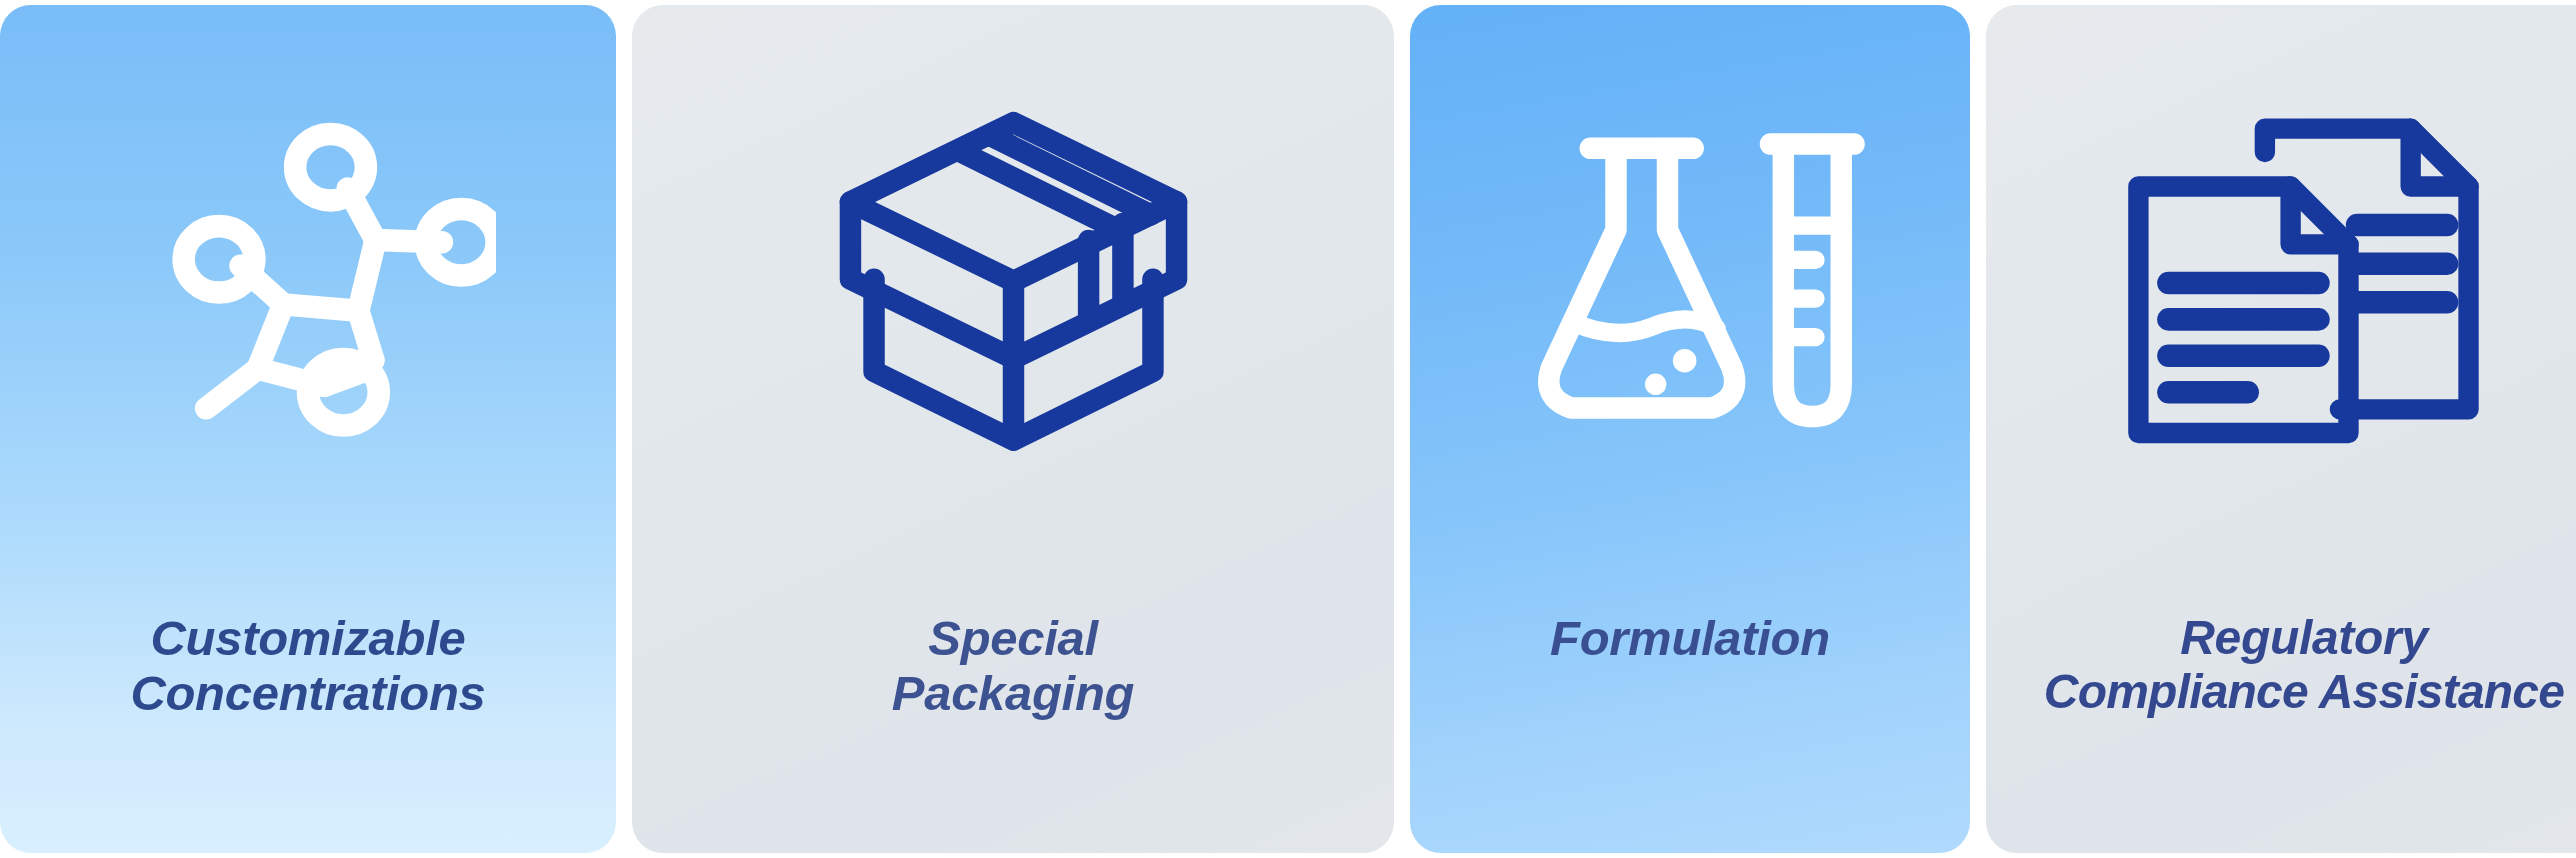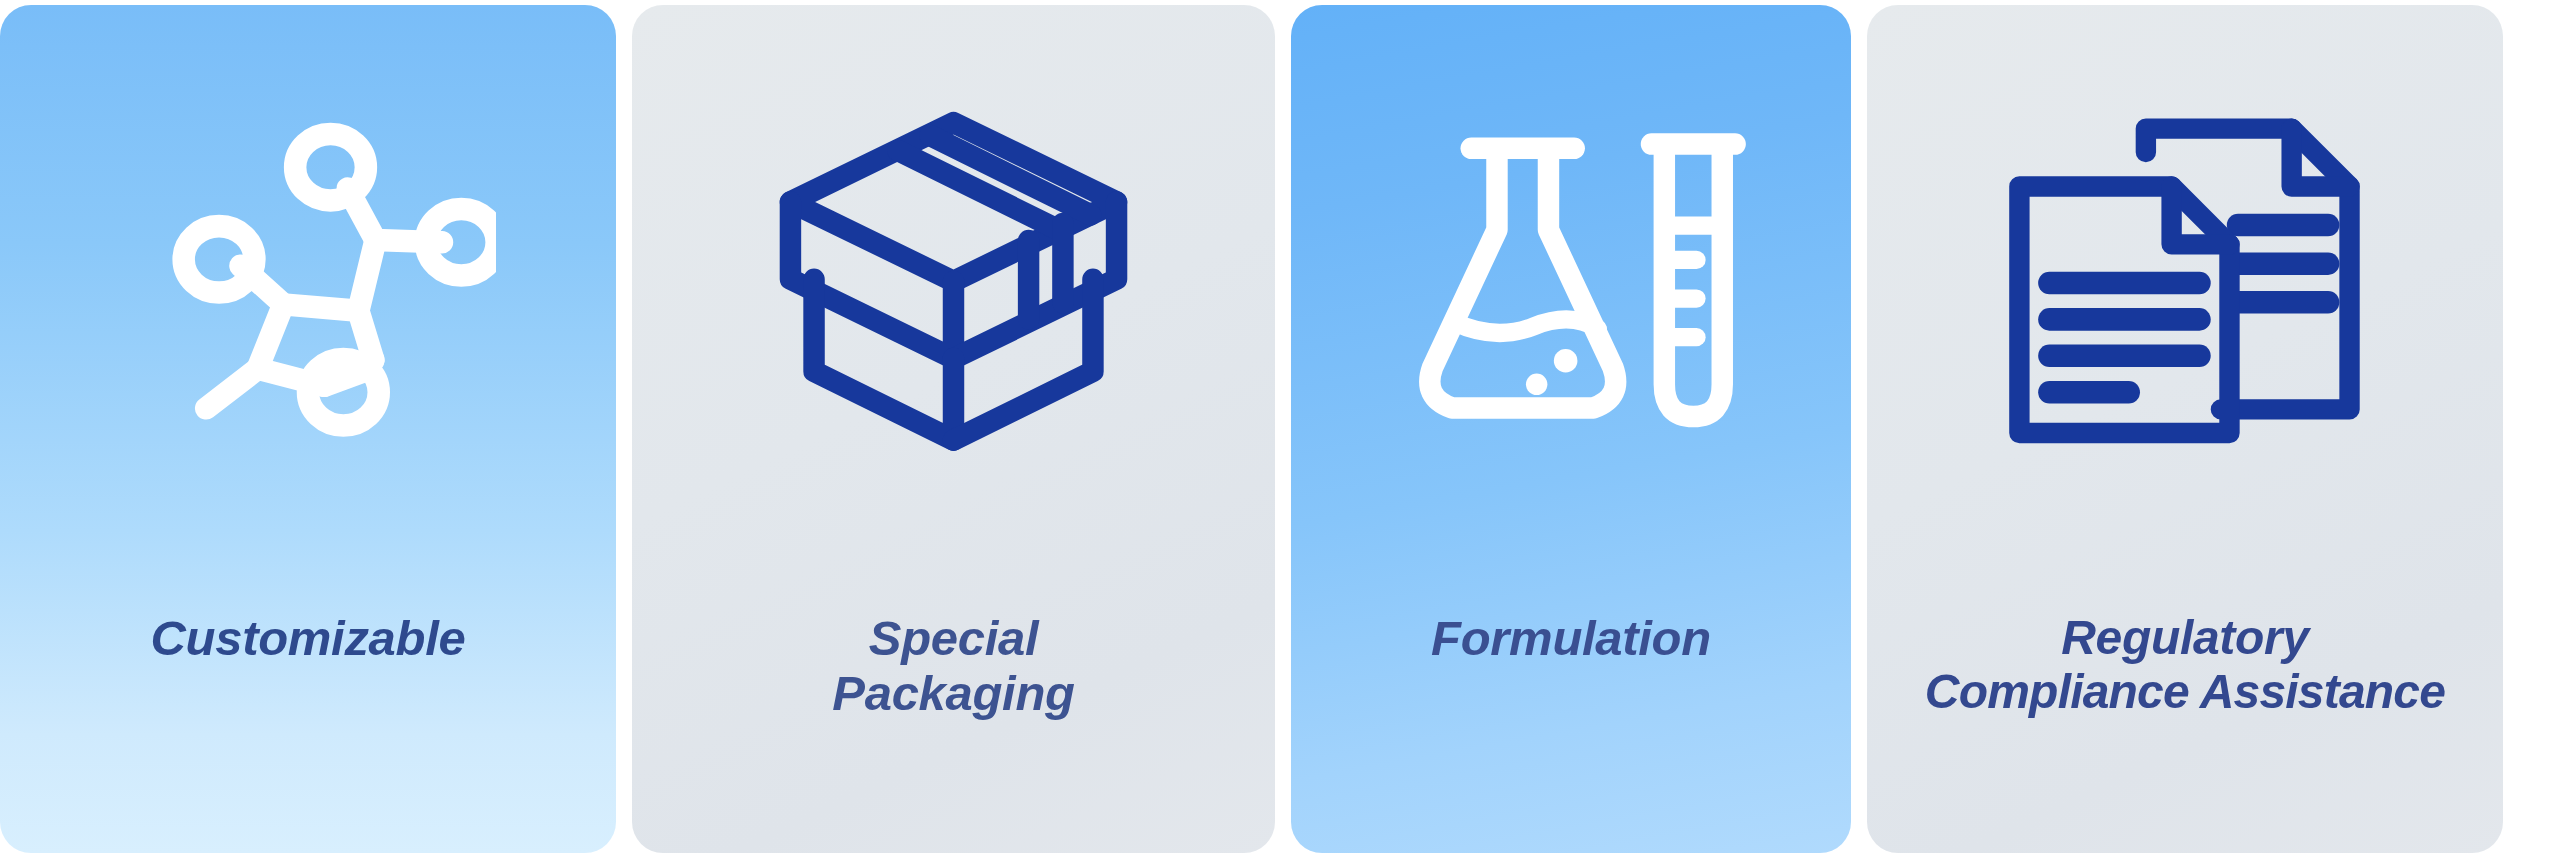--- a/index.html
+++ b/index.html
@@ -21,21 +21,21 @@
     border-radius:31px;
     overflow:visible;
     flex:0 0 auto;
     display:flex;
     flex-direction:column;
     align-items:center;
   }
 
   
   .card-1 { width:616px; margin-left:0px;  }
-  .card-2 { width:643px; margin-left:16px; }
+  .card-2 { width:762px; margin-left:16px; }
   .card-3 { width:560px; margin-left:16px; }
   .card-4 { width:636px; margin-left:16px; }
 
   
   .theme-blue-1 {
     background:linear-gradient(180deg,#79bdf8 0%, #8ac8f9 28%, #aedbfc 62%, #cfeafd 86%, #d8effe 100%);
   }
   .theme-gray {
     background:linear-gradient(155deg,#e6eaed 0%, #e2e7ec 45%, #dfe4ea 78%, #e3e7ec 100%);
   }
@@ -99,20 +99,21 @@
         <path d="M236 238 L228 248"></path>
 
         <ellipse cx="196" cy="58" rx="33" ry="31"></ellipse>
         <ellipse cx="318" cy="128" rx="33" ry="31"></ellipse>
         <ellipse cx="92" cy="144" rx="33" ry="31"></ellipse>
         <ellipse cx="208" cy="268" rx="33" ry="31"></ellipse>
       </svg>
     </div>
     <div class="label label-1">
       <span class="ln">Customizable</span>
+      <span class="ln">Concentrations</span>
     </div>
   </div>
 
   <div class="card card-2 theme-gray">
     <div class="icon-slot">
       <svg width="365" height="354" viewBox="0 0 340 330" fill="none" stroke="#17389c" stroke-width="20" stroke-linecap="round" stroke-linejoin="round">
 
         <path d="M170 22 L322 96 L170 170 L18 96 Z"></path>
 
         <path d="M18 96 L18 168 L170 242 L170 170"></path>

